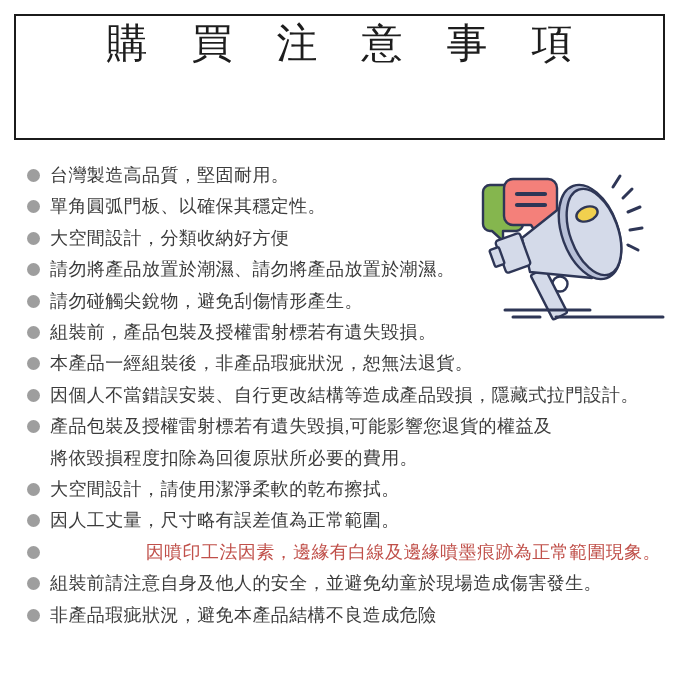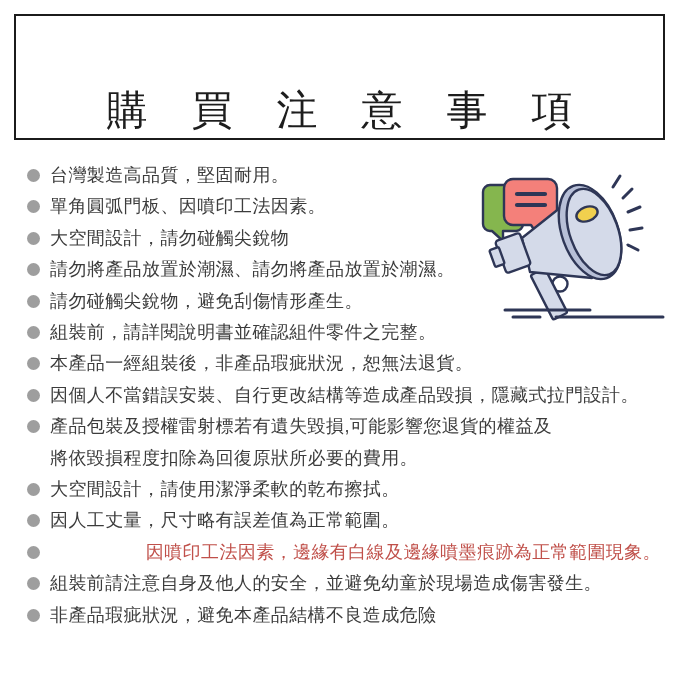--- a/index.html
+++ b/index.html
@@ -21,21 +21,21 @@
     background:#ffffff;
     font-family:"Liberation Sans","DejaVu Sans",sans-serif;
     overflow:hidden;
   }
   .title-box{
     position:absolute;
     left:14px; top:14px;
     width:651px; height:126px;
     border:2px solid var(--border);
     background:#ffffff;
-    display:flex; align-items:flex-end; justify-content:center;
+    display:flex; align-items:flex-start; justify-content:center;
   }
   .title-text{
     font-size:41px;
     font-weight:400;
     color:#1d1d1d;
     letter-spacing:44px;
     text-indent:44px;
     white-space:nowrap;
   }
   .notes{
@@ -85,41 +85,41 @@
 </div>
 
 <ul class="notes">
   <li class="note">
     <span class="dot"></span>
     <span class="txt">台灣製造高品質，堅固耐用。</span>
   </li>
 
   <li class="note">
     <span class="dot"></span>
-    <span class="txt">單角圓弧門板、因噴印工法因素。</span>
-  </li>
-
-  <li class="note">
-    <span class="dot"></span>
-    <span class="txt">大空間設計，請勿碰觸尖銳物</span>
+    <span class="txt">單角圓弧門板、以確保其穩定性。</span>
+  </li>
+
+  <li class="note">
+    <span class="dot"></span>
+    <span class="txt">大空間設計，分類收納好方便</span>
   </li>
 
   <li class="note">
     <span class="dot"></span>
     <span class="txt">請勿將產品放置於潮濕、請勿將產品放置於潮濕。</span>
   </li>
 
   <li class="note">
     <span class="dot"></span>
     <span class="txt">請勿碰觸尖銳物，避免刮傷情形產生。</span>
   </li>
 
   <li class="note">
     <span class="dot"></span>
-    <span class="txt">組裝前，請詳閱說明書並確認組件零件之完整。</span>
+    <span class="txt">組裝前，產品包裝及授權雷射標若有遺失毀損。</span>
   </li>
 
   <li class="note">
     <span class="dot"></span>
     <span class="txt">本產品一經組裝後，非產品瑕疵狀況，恕無法退貨。</span>
   </li>
 
   <li class="note">
     <span class="dot"></span>
     <span class="txt">因個人不當錯誤安裝、自行更改結構等造成產品毀損，隱藏式拉門設計。</span>

